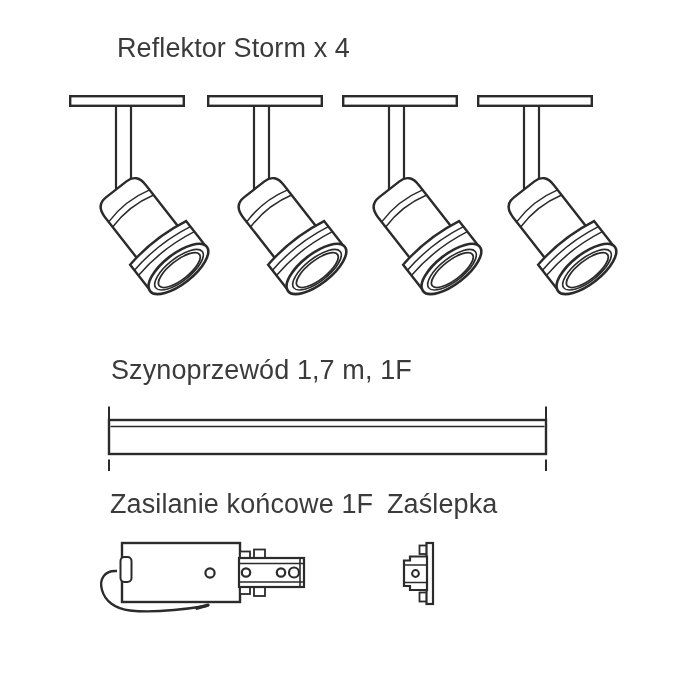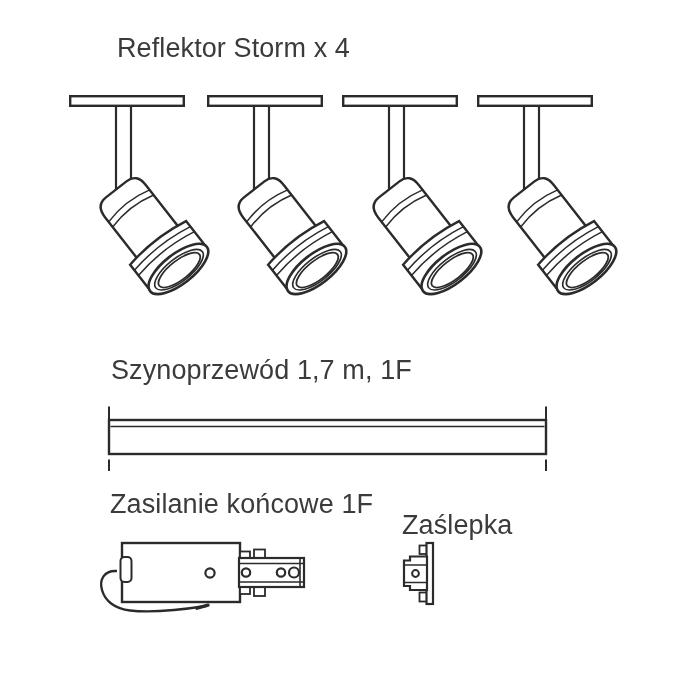--- a/index.html
+++ b/index.html
@@ -46,21 +46,21 @@
 <body>
 
 <div class="canvas">
 
   <div class="label" style="left:117px; top:35px;">Reflektor Storm x 4</div>
 
   <div class="label" style="left:111px; top:357px;">Szynoprzewód 1,7 m, 1F</div>
 
   <div class="label" style="left:110px; top:491px;">Zasilanie końcowe 1F</div>
 
-  <div class="label" style="left:402px; top:491px;margin-top:21px;">Zaślepka</div>
+  <div class="label" style="left:387px; top:491px;">Zaślepka</div>
 
   <svg id="diagram" width="700" height="700" viewBox="0 0 700 700">
     <defs>
 
       <g id="spot">
         <rect x="1.2" y="1.2" width="113.6" height="9.6" fill="#ffffff" stroke-width="2.4"></rect>
         <line x1="47" y1="11" x2="47" y2="99" stroke-width="2.2"></line>
         <line x1="62" y1="11" x2="62" y2="99" stroke-width="2.2"></line>
         <g transform="translate(54,103) rotate(52)">
 

